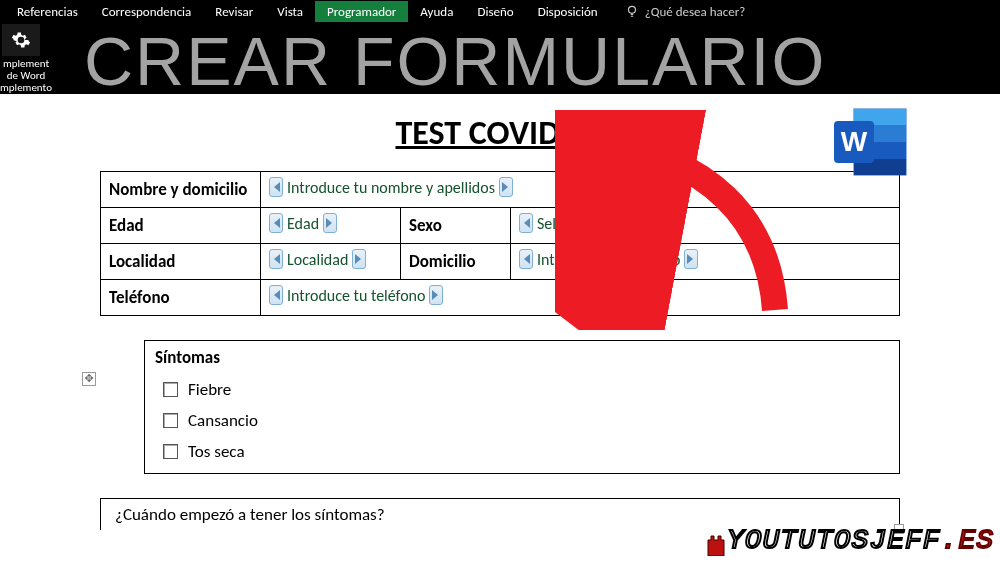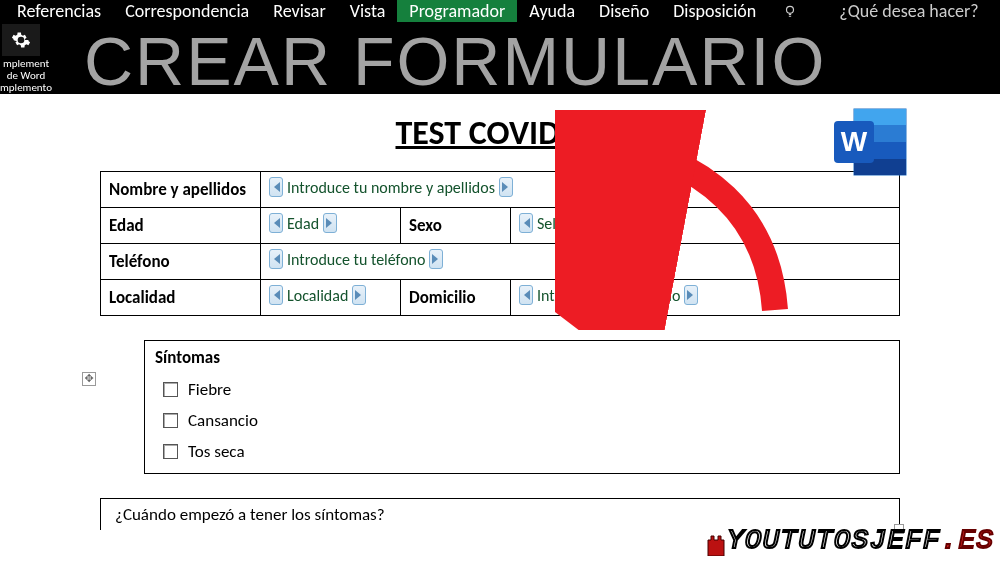--- a/index.html
+++ b/index.html
@@ -10,36 +10,35 @@
       background: #fff;
       overflow: hidden;
       position: relative;
     }
     .ribbon-tabs {
       background: #000;
       display: flex;
       align-items: center;
       height: 22px;
       color: #fff;
-      font-size: 18px;
+      font-size: 13px;
       padding-left: 5px;
     }
     .ribbon-tabs .tab {
       padding: 3px 12px;
       cursor: pointer;
     }
     .ribbon-tabs .tab.active {
       background: #15803d;
     }
     .ribbon-tabs .tell-me {
       display: flex;
       align-items: center;
       margin-left: 15px;
       color: #ccc;
-      gap: 36px;
     }
     .ribbon-tabs .tell-me svg { margin-right: 6px; }
     .banner-area {
       background: #000;
       height: 72px;
       display: flex;
       align-items: flex-start;
       position: relative;
     }
     .gear-btn {
@@ -247,21 +246,21 @@
   <div class="banner-text">CREAR FORMULARIO</div>
 </div>
 
 <div class="document">
 
   <div class="title">TEST COVID-19</div>
 
   <table class="form-table">
     <tbody>
         <tr>
-      <td class="label">Nombre y apellidos</td>
+      <td class="label">Nombre y domicilio</td>
       <td colspan="3">
         <span class="content-control">
           <span class="cc-handle left"></span>
           <span class="cc-text">Introduce tu nombre y apellidos</span>
           <span class="cc-handle right"></span>
         </span>
       </td>
     </tr>
     <tr>
       <td class="label">Edad</td>
@@ -275,43 +274,43 @@
       <td class="sub-label">Sexo</td>
       <td>
         <span class="content-control">
           <span class="cc-handle left"></span>
           <span class="cc-text">Selecciona tu seca</span>
           <span class="cc-handle right"></span>
         </span>
       </td>
     </tr>
     <tr>
+      <td class="label">Localidad</td>
+      <td>
+        <span class="content-control">
+          <span class="cc-handle left"></span>
+          <span class="cc-text">Localidad</span>
+          <span class="cc-handle right"></span>
+        </span>
+      </td>
+      <td class="sub-label">Domicilio</td>
+      <td>
+        <span class="content-control">
+          <span class="cc-handle left"></span>
+          <span class="cc-text">Introduce tu domicilio</span>
+          <span class="cc-handle right"></span>
+        </span>
+      </td>
+    </tr>
+    <tr>
       <td class="label">Teléfono</td>
       <td colspan="3">
         <span class="content-control">
           <span class="cc-handle left"></span>
           <span class="cc-text">Introduce tu teléfono</span>
-          <span class="cc-handle right"></span>
-        </span>
-      </td>
-    </tr>
-    <tr>
-      <td class="label">Localidad</td>
-      <td>
-        <span class="content-control">
-          <span class="cc-handle left"></span>
-          <span class="cc-text">Localidad</span>
-          <span class="cc-handle right"></span>
-        </span>
-      </td>
-      <td class="sub-label">Domicilio</td>
-      <td>
-        <span class="content-control">
-          <span class="cc-handle left"></span>
-          <span class="cc-text">Introduce tu domicilio</span>
           <span class="cc-handle right"></span>
         </span>
       </td>
     </tr>
   </tbody>
     </table>
 
   <div class="table-anchor" style="top:278px;">✥</div>
 
   <div class="symptoms-box">

